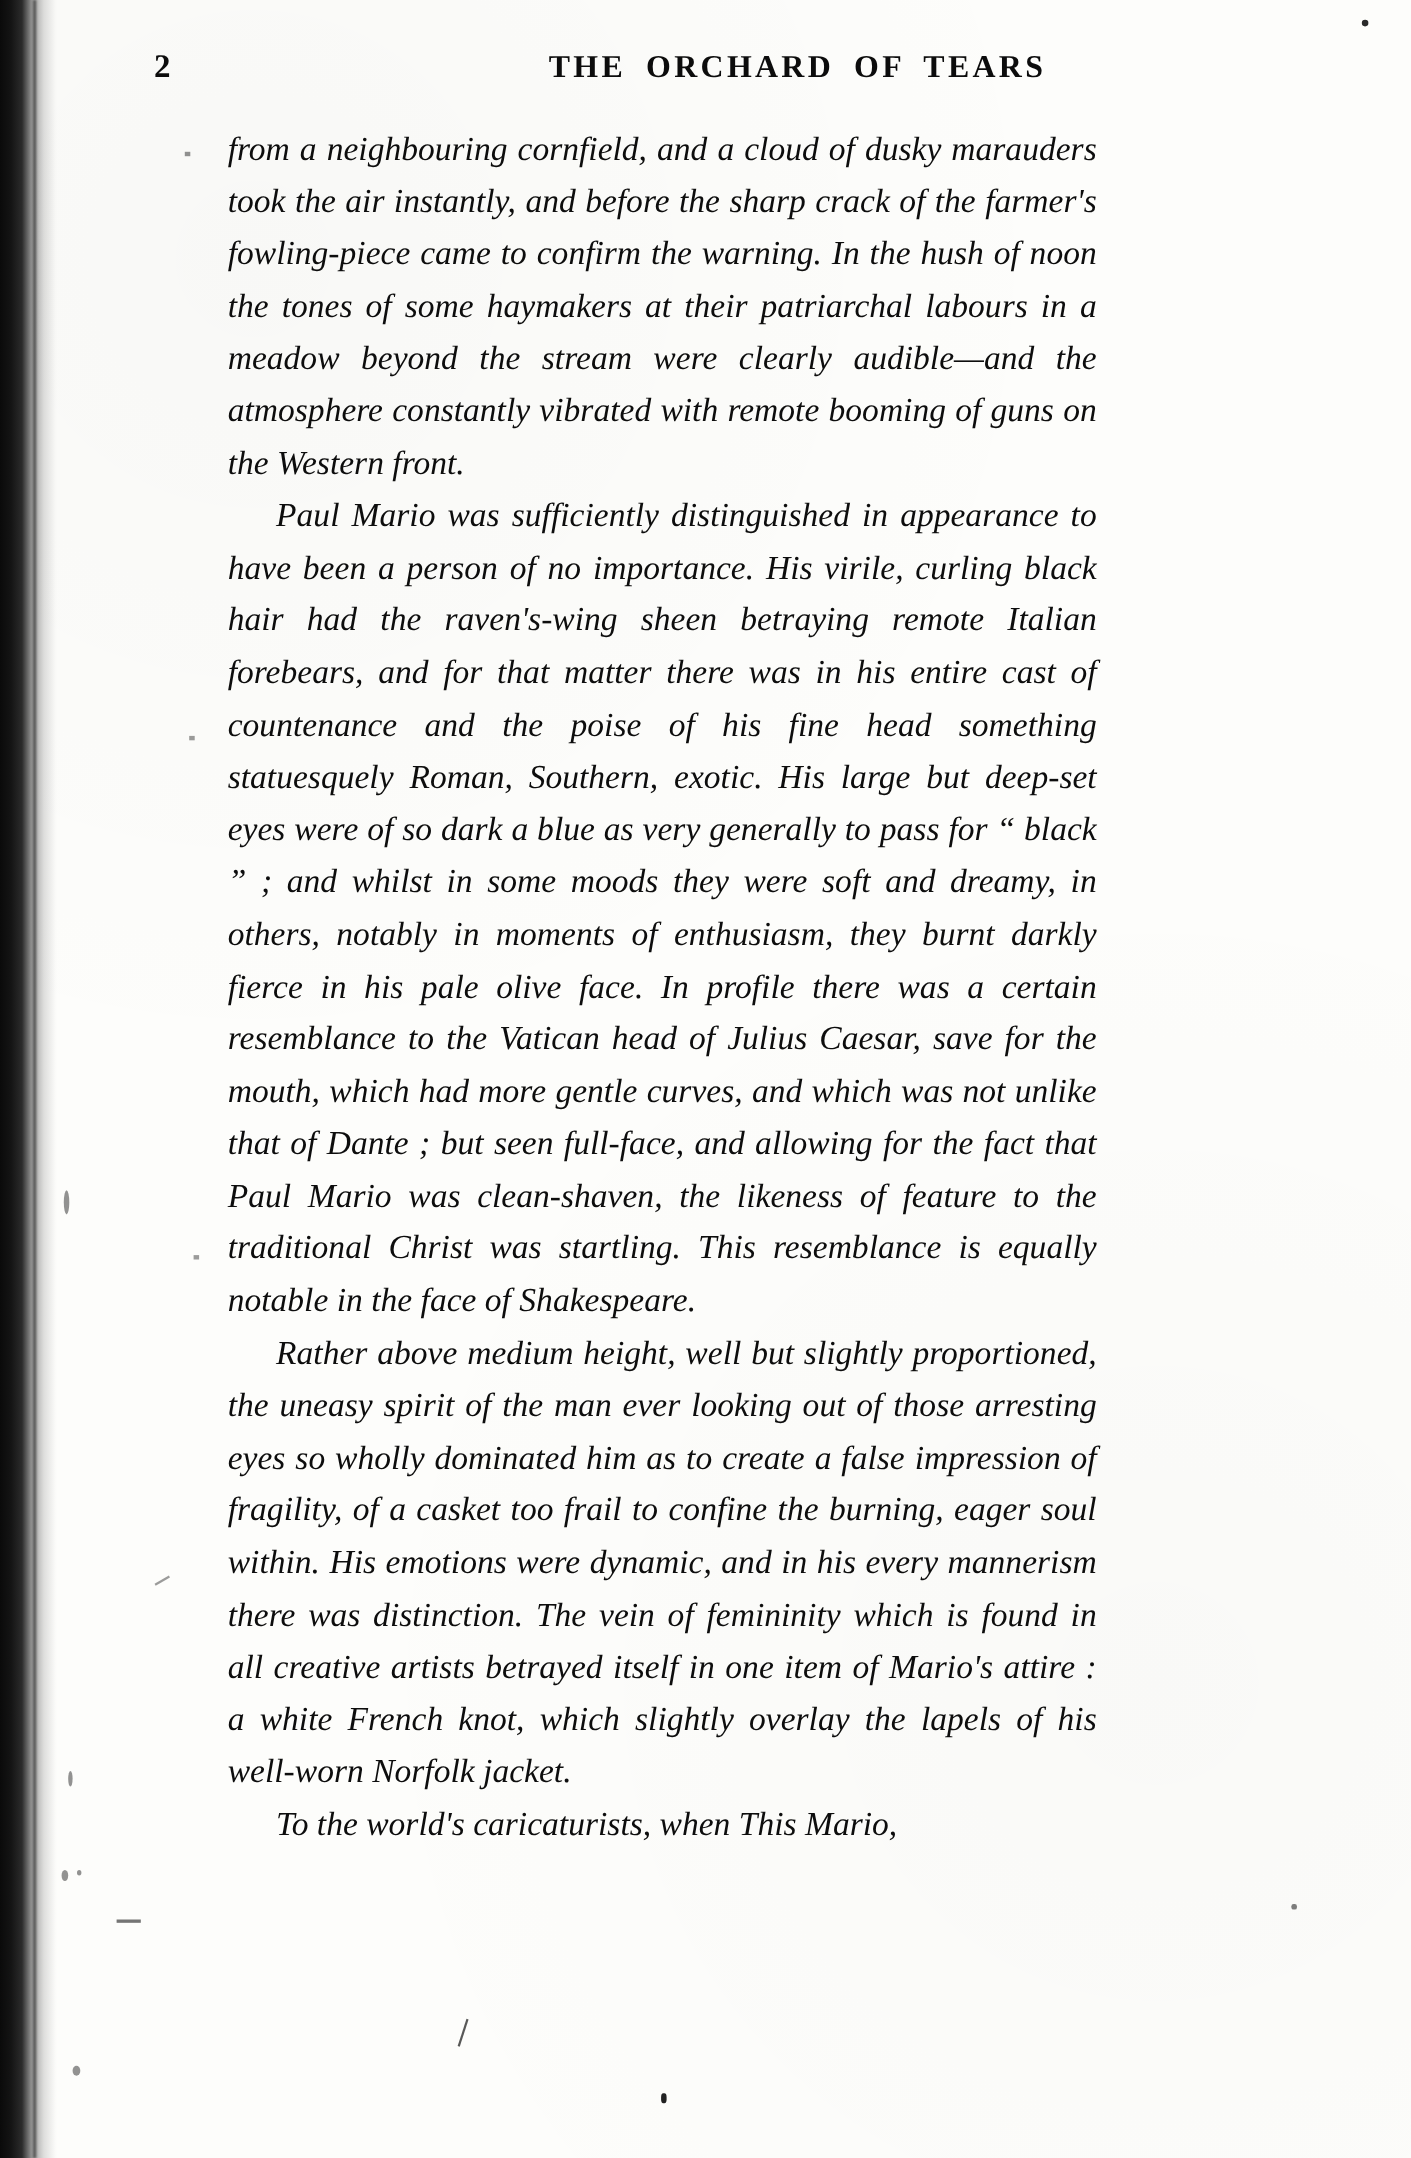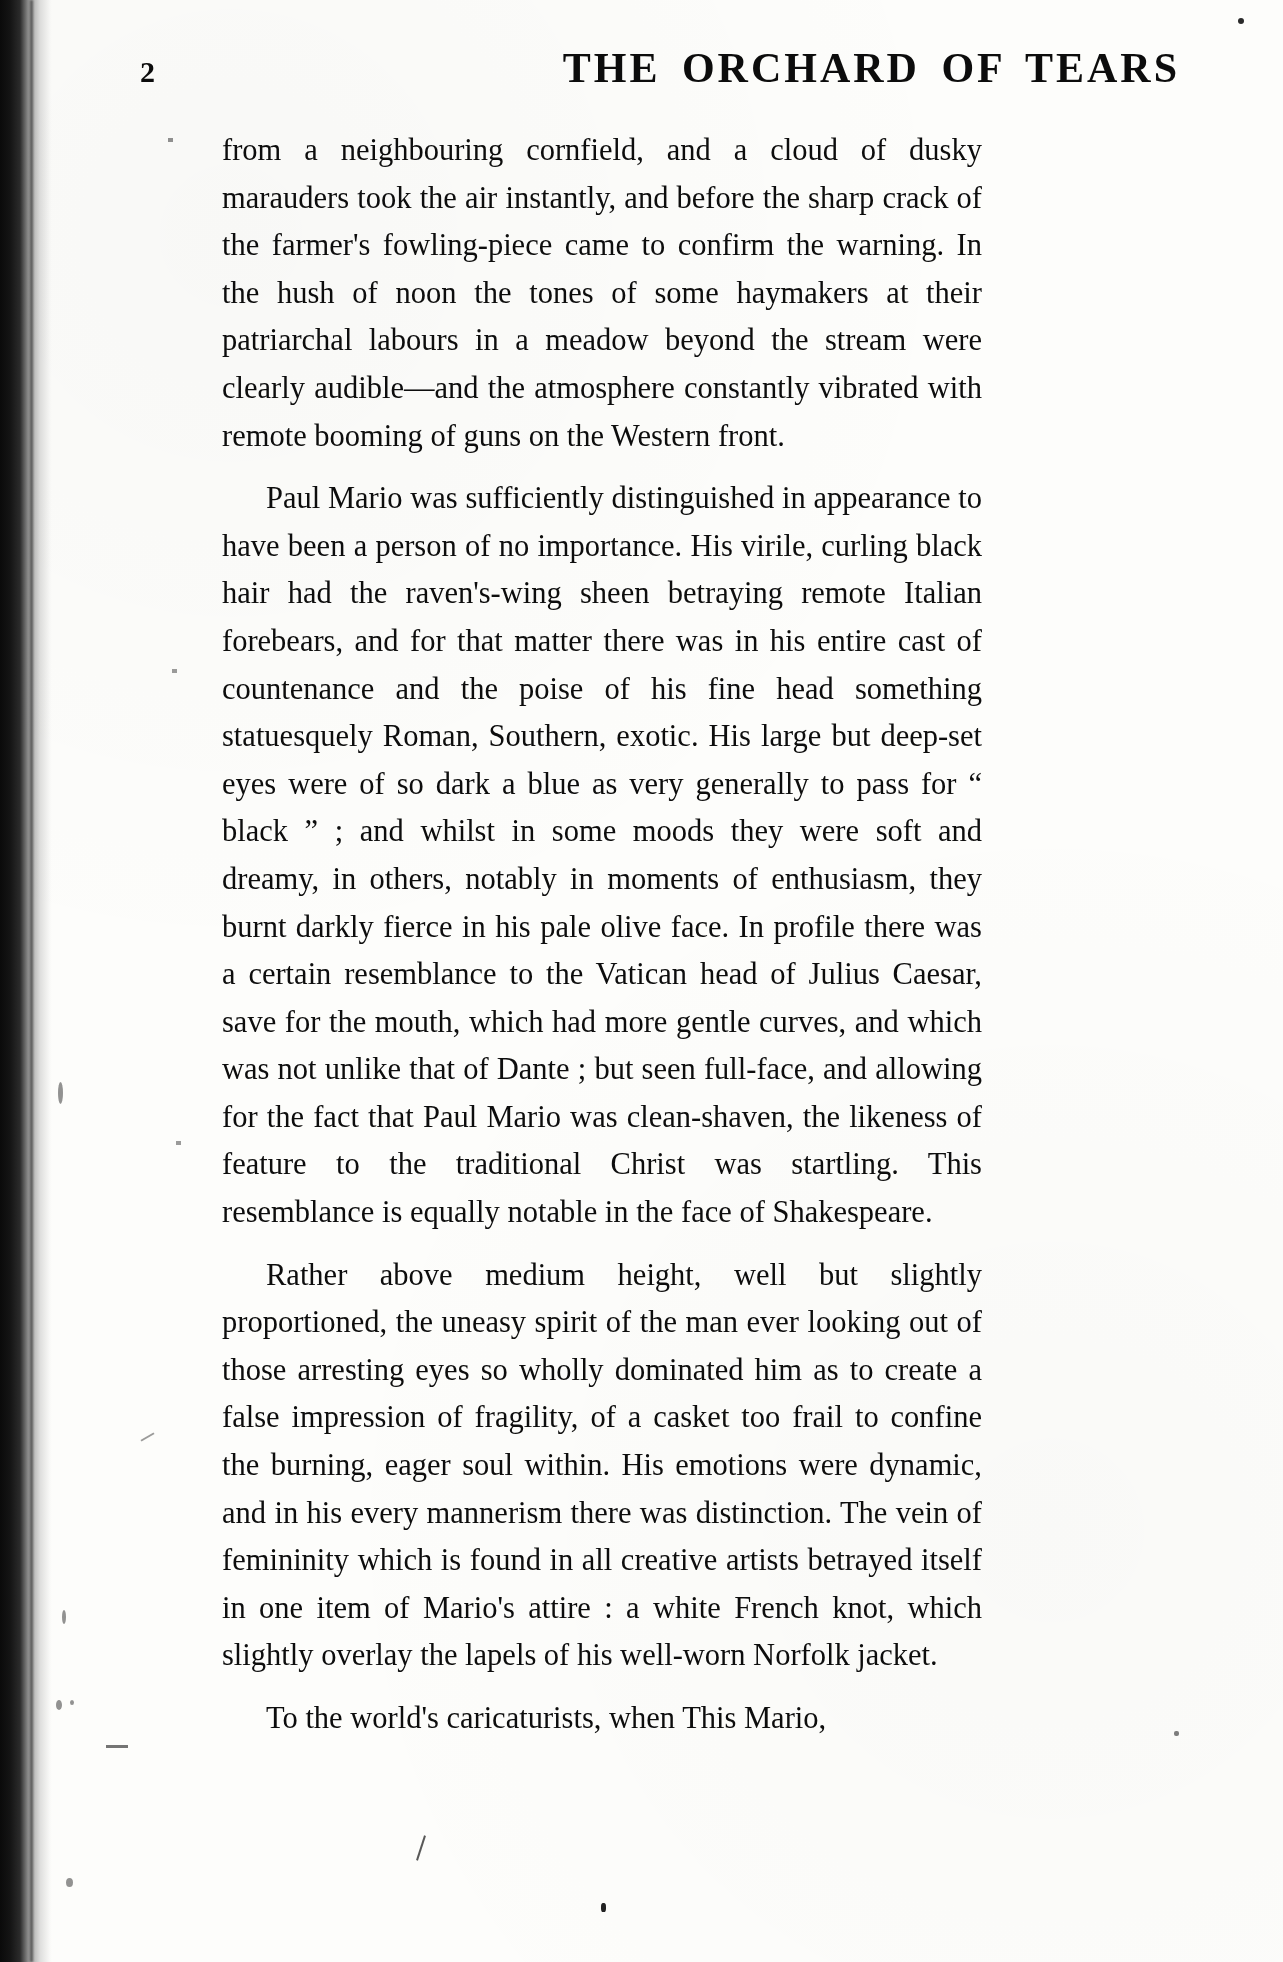--- a/index.html
+++ b/index.html
@@ -76,42 +76,43 @@
   }
   .folio {
     font-size: 30px;
     font-weight: 700;
     letter-spacing: 0.5px;
     width: 92px;
     flex: 0 0 92px;
   }
   .running-head {
     flex: 1 1 auto;
-    text-align: right;
-    font-size: 42px;
+    text-align: center;
+    font-size: 29px;
     font-weight: 700;
     letter-spacing: 3.0px;
     word-spacing: 8px;
     padding-left: 38px;
   }
 
   .body-text {
     position: absolute;
     left: 207px;
     top: 112px;
     width: 790px;
     font-size: 30.5px;
     line-height: 47.6px;
     text-align: justify;
     text-justify: inter-word;
     color: #0d0d0d;
   }
   .body-text p {
-    margin: 15px;
+    margin: 0;
     text-indent: 44px;
+    font-style: italic;
   }
   .body-text p.first {
     text-indent: 0;
   }
 
   
   .tick {
     position: absolute;
     background: #3a3a3a;
   }

